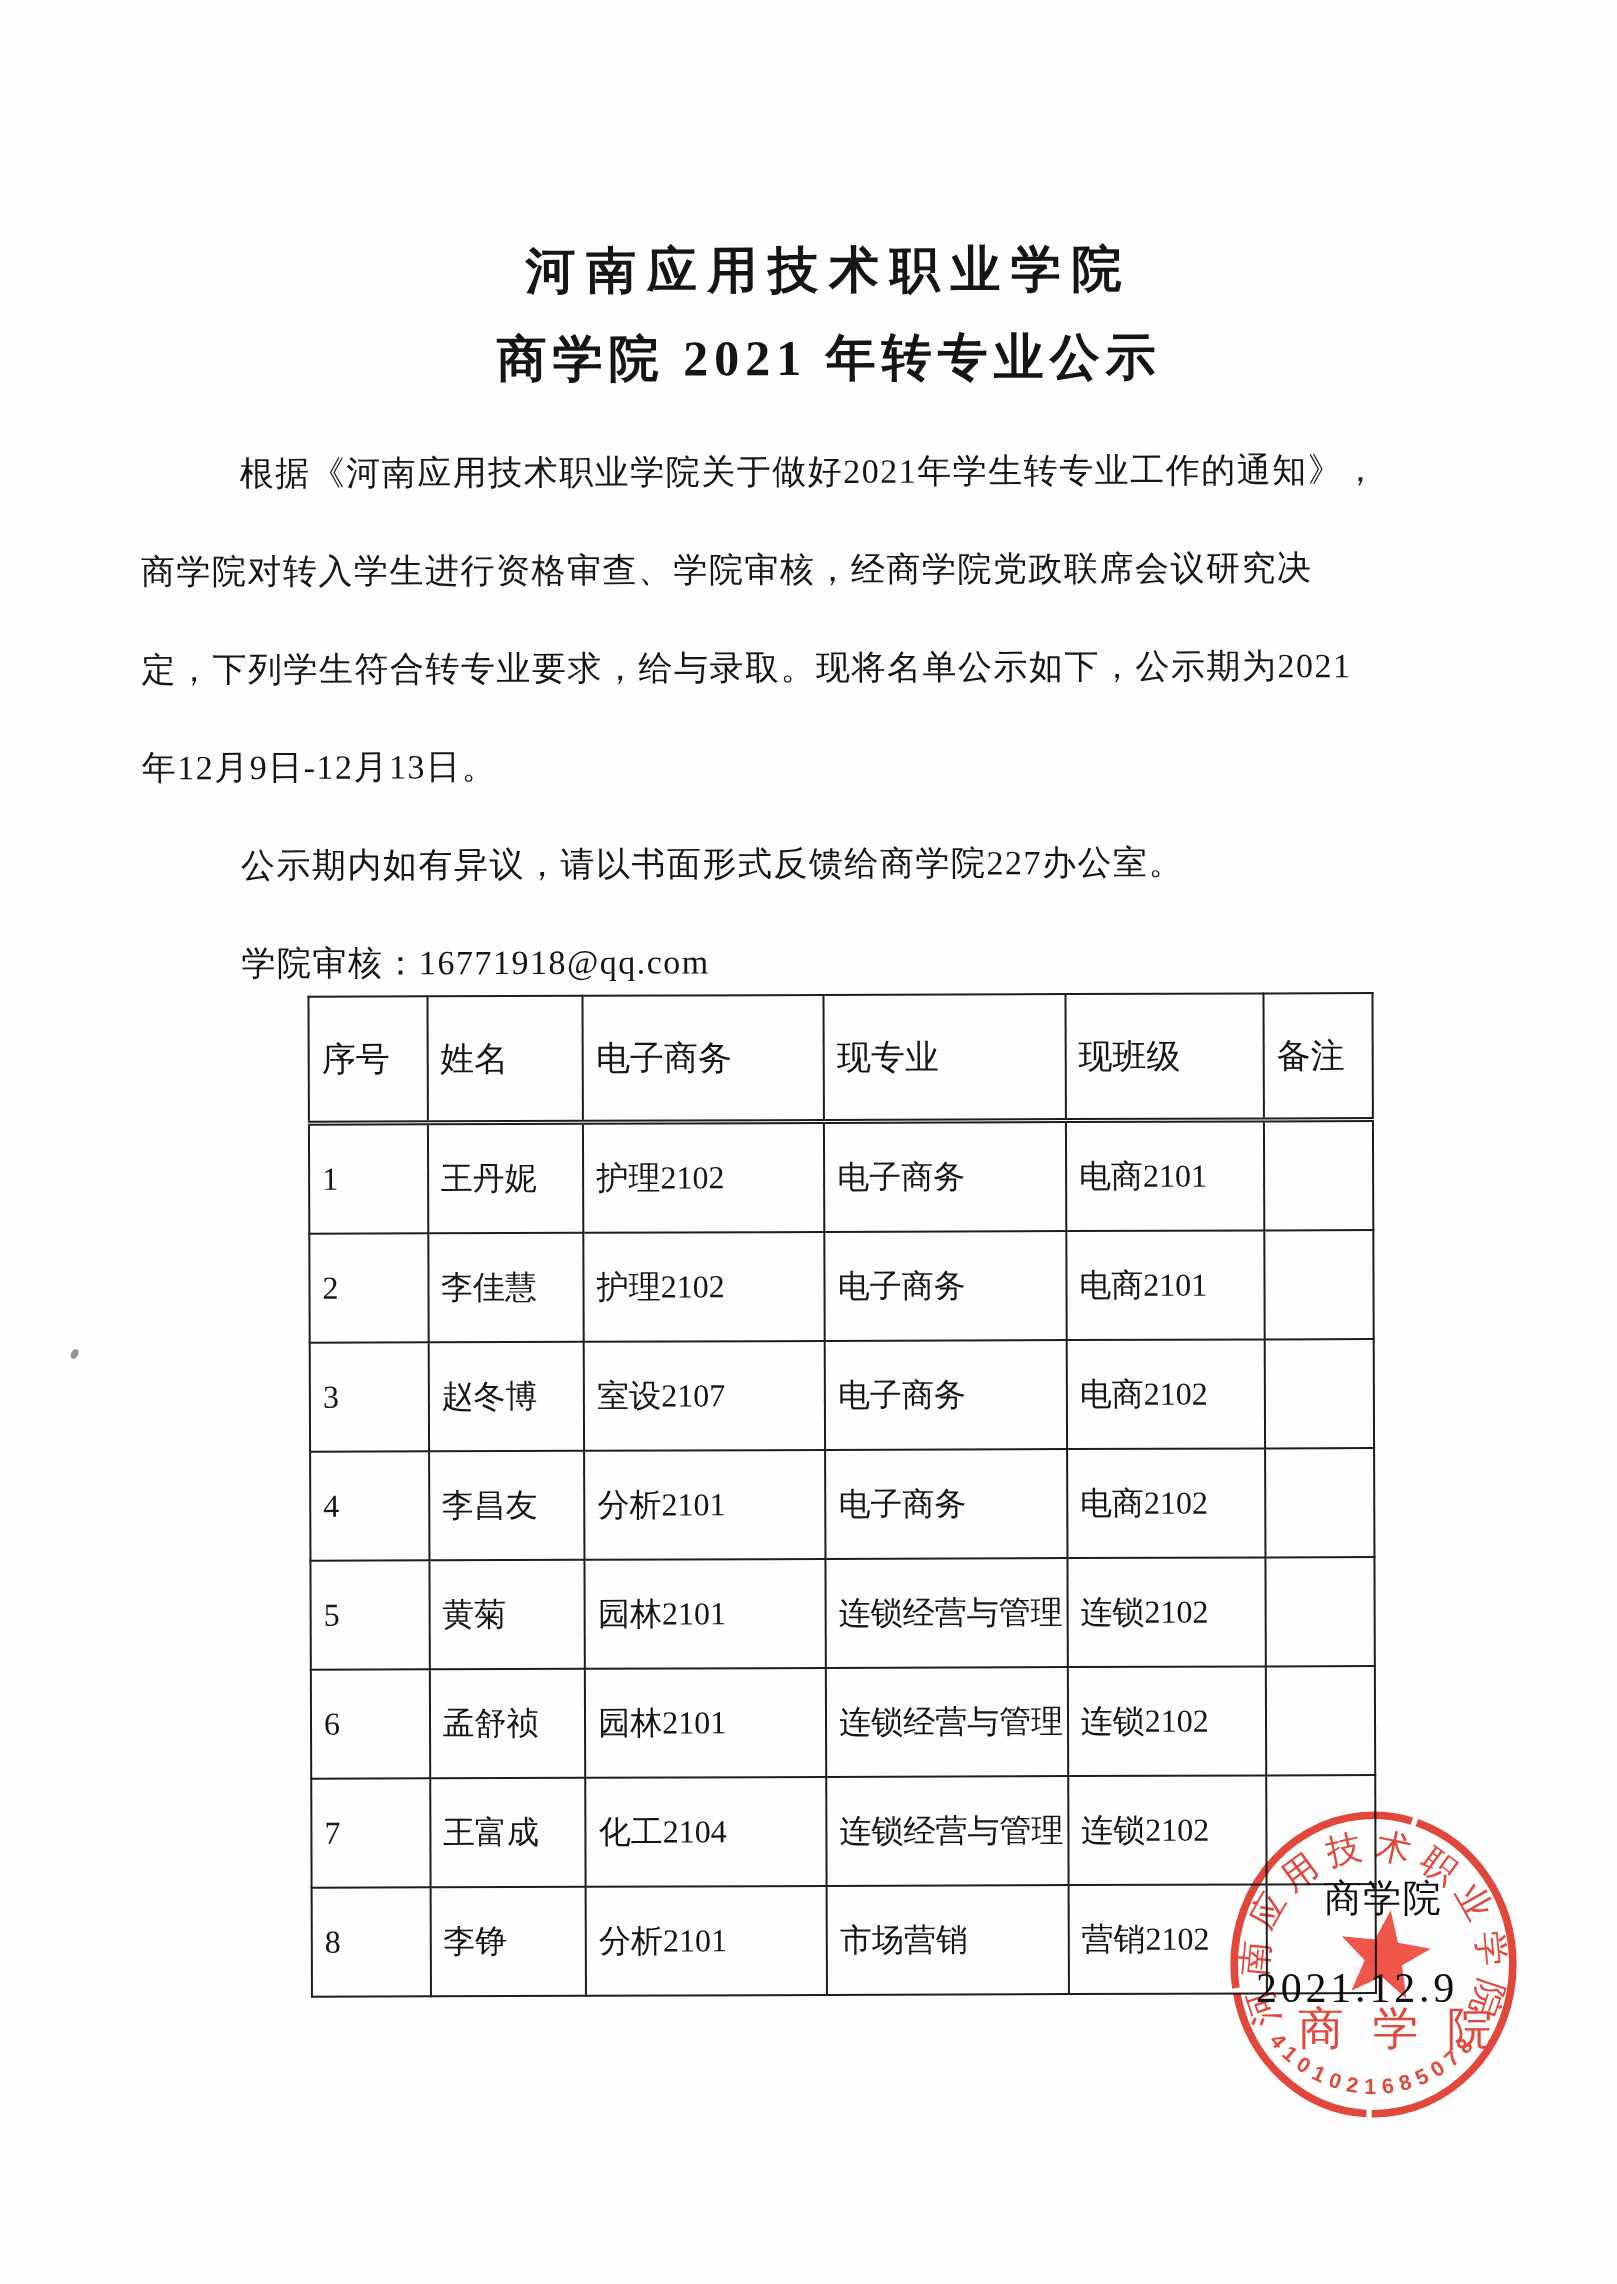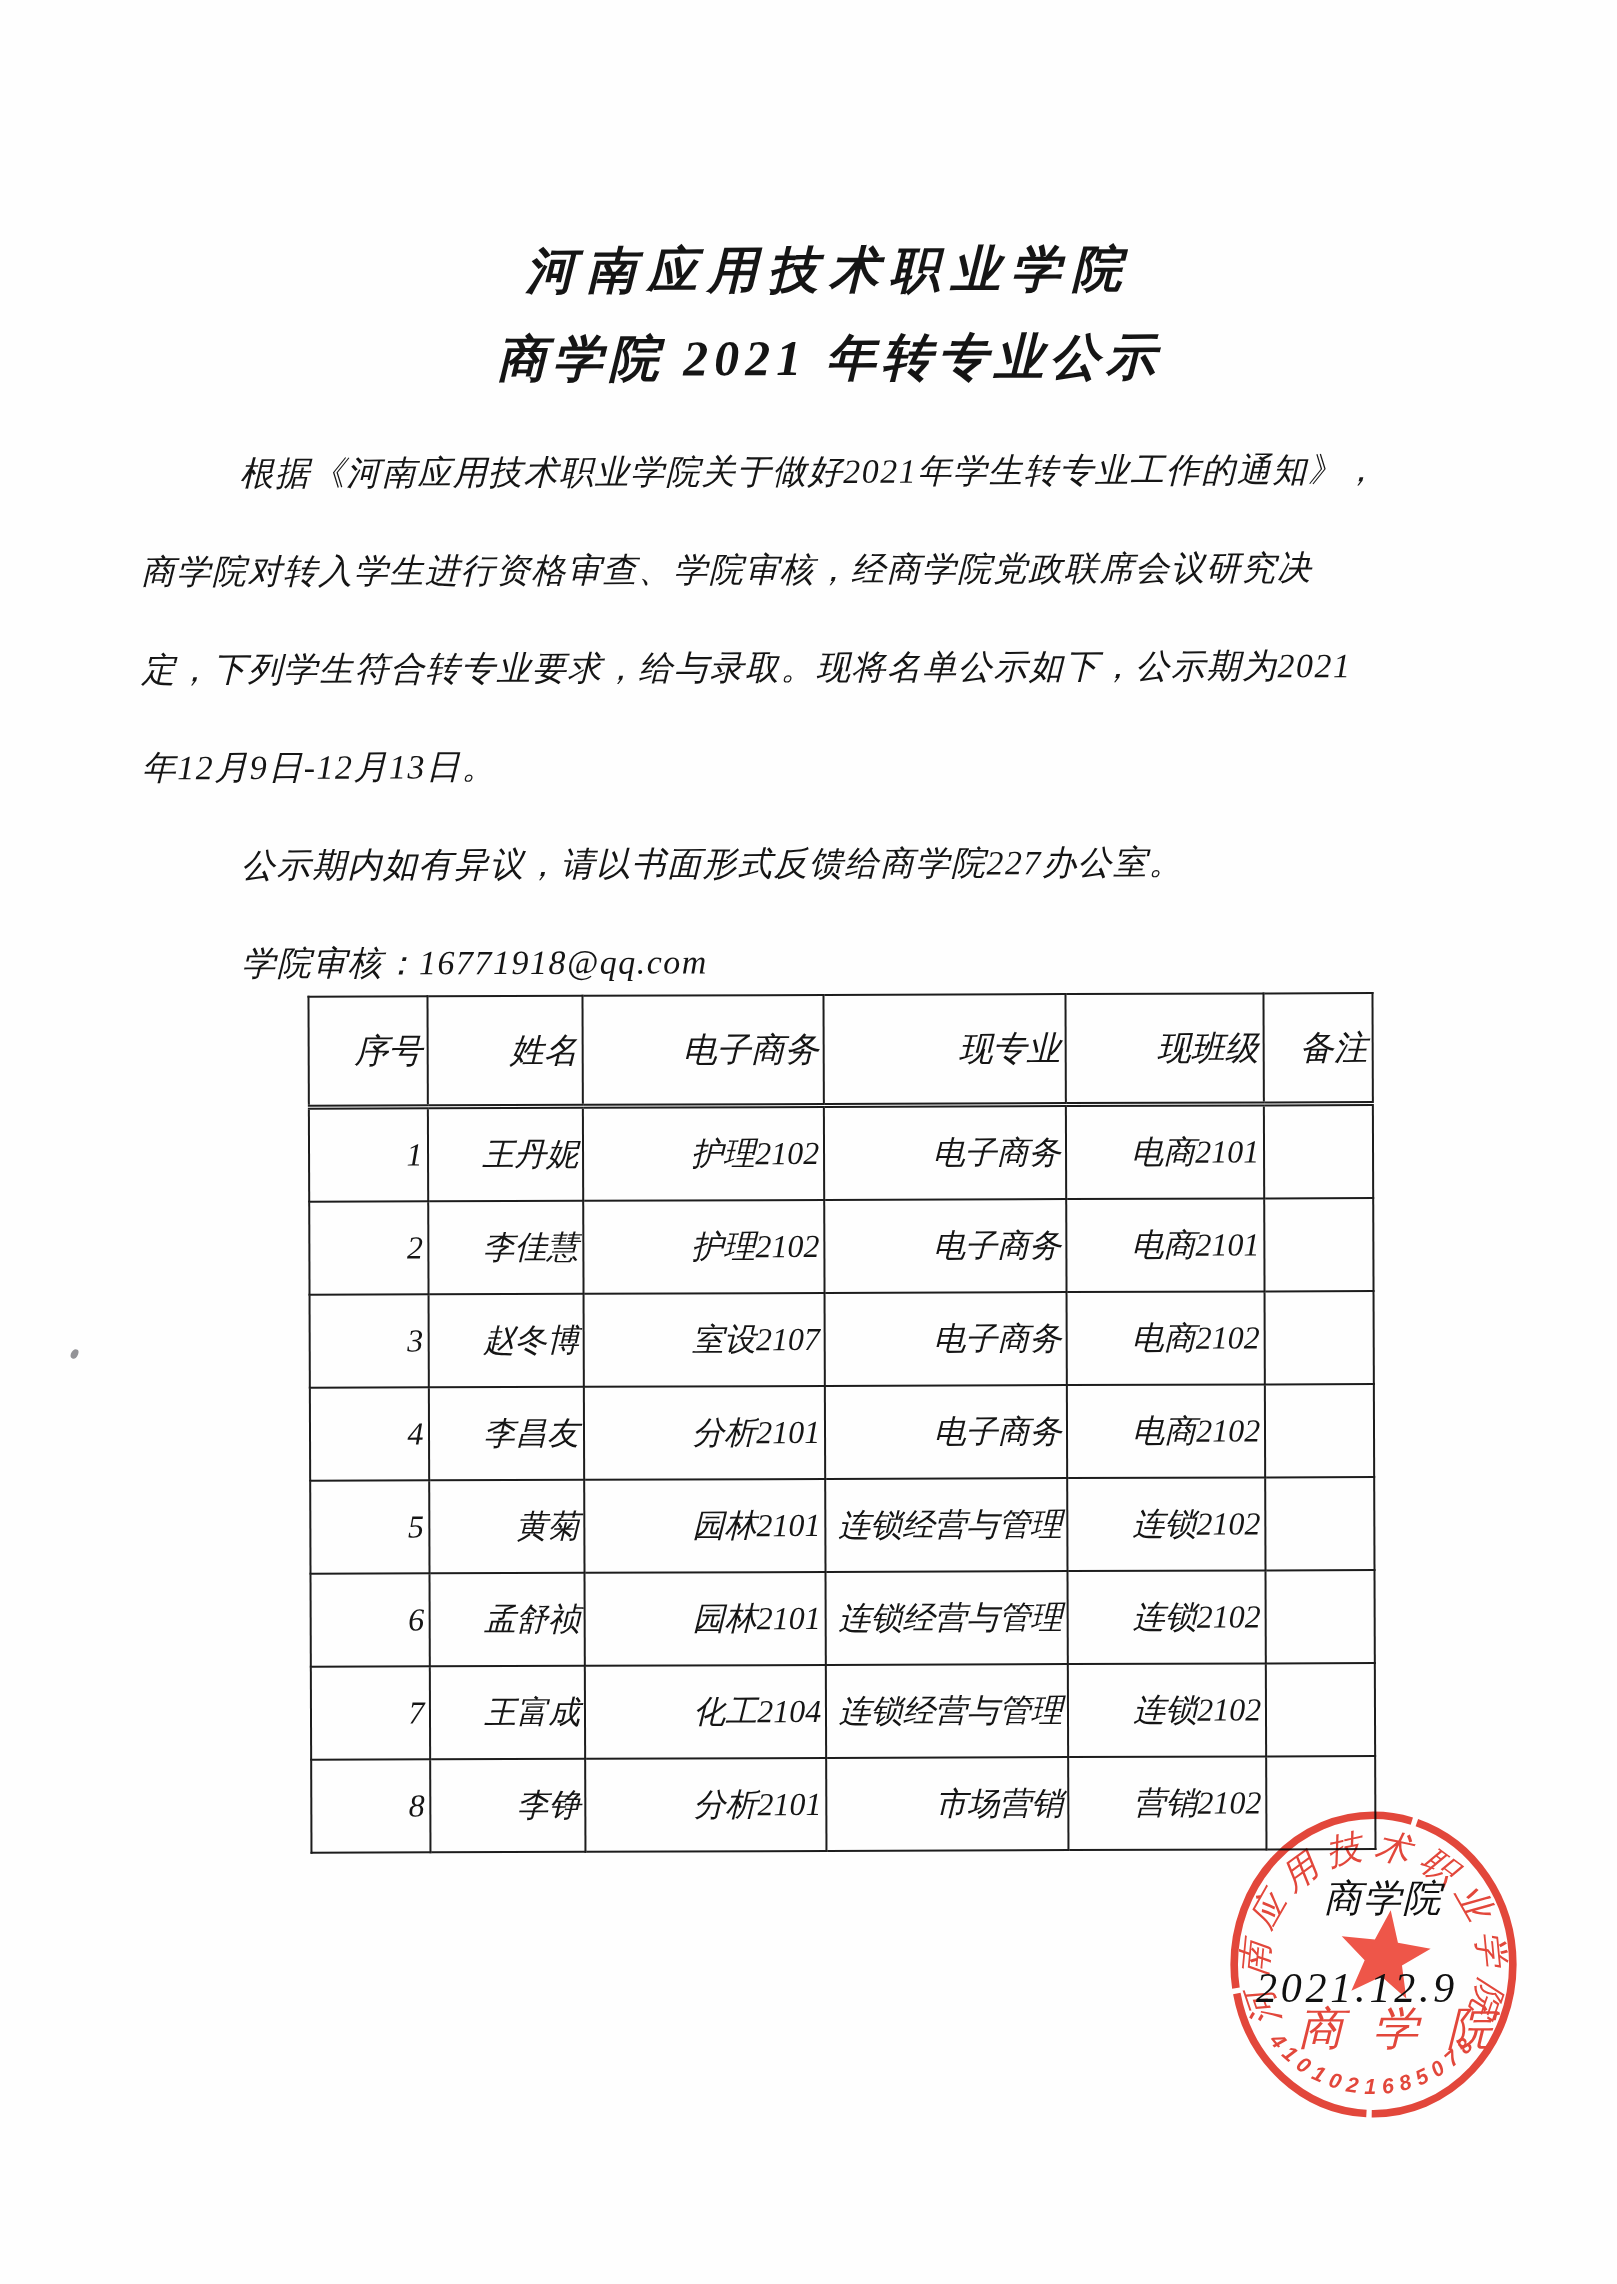--- a/index.html
+++ b/index.html
@@ -3,21 +3,20 @@
 <meta charset="utf-8">
 <style>
   html,body{margin:0;padding:0;background:#e8e8e8;}
   .page{
     position:relative;
     width:1618px;height:2284px;
     background:#fefefe;
     font-family:"Liberation Serif","DejaVu Serif",serif;
     color:#151515;
     overflow:hidden;
-    font-style:italic;
   }
   .content{position:absolute;inset:0;transform:rotate(-0.2deg);}
   .title{
     position:absolute;left:0;width:1618px;
     text-align:center;font-weight:bold;
     font-size:50px;line-height:56px;margin:0;
     letter-spacing:10.7px;
     transform:translateX(23px);
     white-space:nowrap;
   }
@@ -29,22 +28,22 @@
   }
   .line{height:98px;line-height:98px;white-space:nowrap;}
   .indent{padding-left:99px;}
   table.roster{
     position:absolute;left:308px;top:994px;width:1066px;
     border-collapse:collapse;table-layout:fixed;
     font-size:32px;
   }
   table.roster th,table.roster td{
     border:2.3px solid #1d1d1d;
-    text-align:right;vertical-align:middle;
-    padding:4px;overflow:hidden;white-space:nowrap;
+    text-align:left;vertical-align:middle;
+    padding:12px;overflow:hidden;white-space:nowrap;
     font-weight:normal;
   }
   table.roster thead th{height:99px;font-size:34px;border-bottom:5.3px double #1d1d1d;}
   table.roster tbody td{height:83px;}
   
   .seal-svg{position:absolute;left:1206px;top:1797px;width:335px;height:335px;
     mix-blend-mode:multiply;opacity:.94;z-index:2;}
   .seal-overlay{position:absolute;z-index:3;color:#101010;white-space:nowrap;text-align:center;}
   .seal-dept{left:1269px;top:1873px;width:228px;font-size:38px;letter-spacing:1.5px;}
   .seal-date{left:1220px;top:1964px;width:274px;font-size:42px;letter-spacing:3.8px;}

